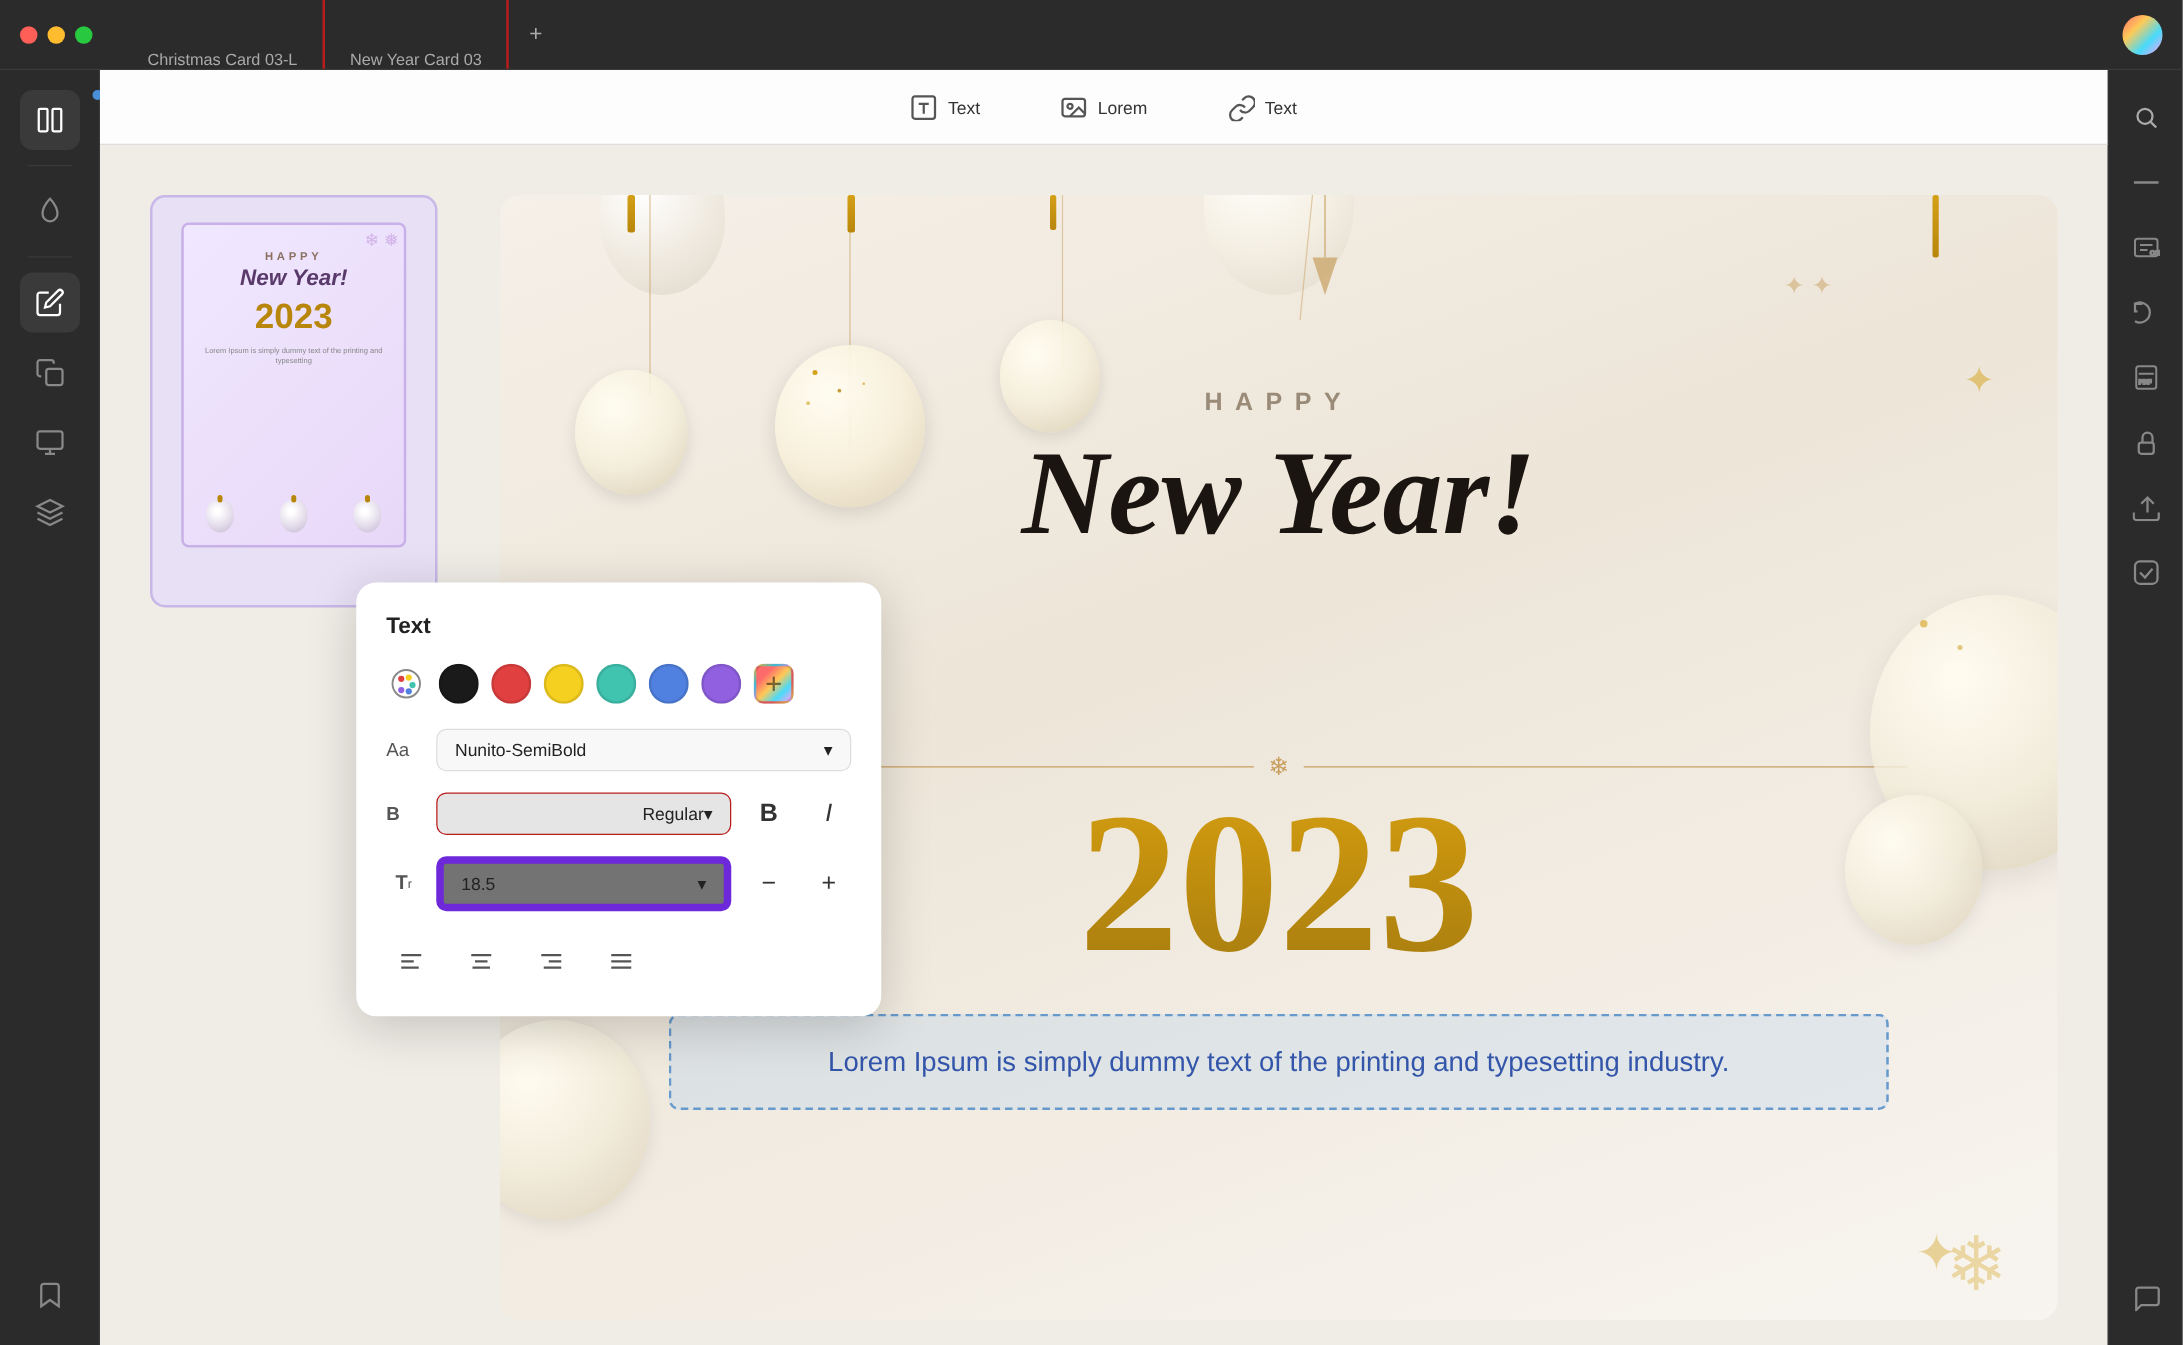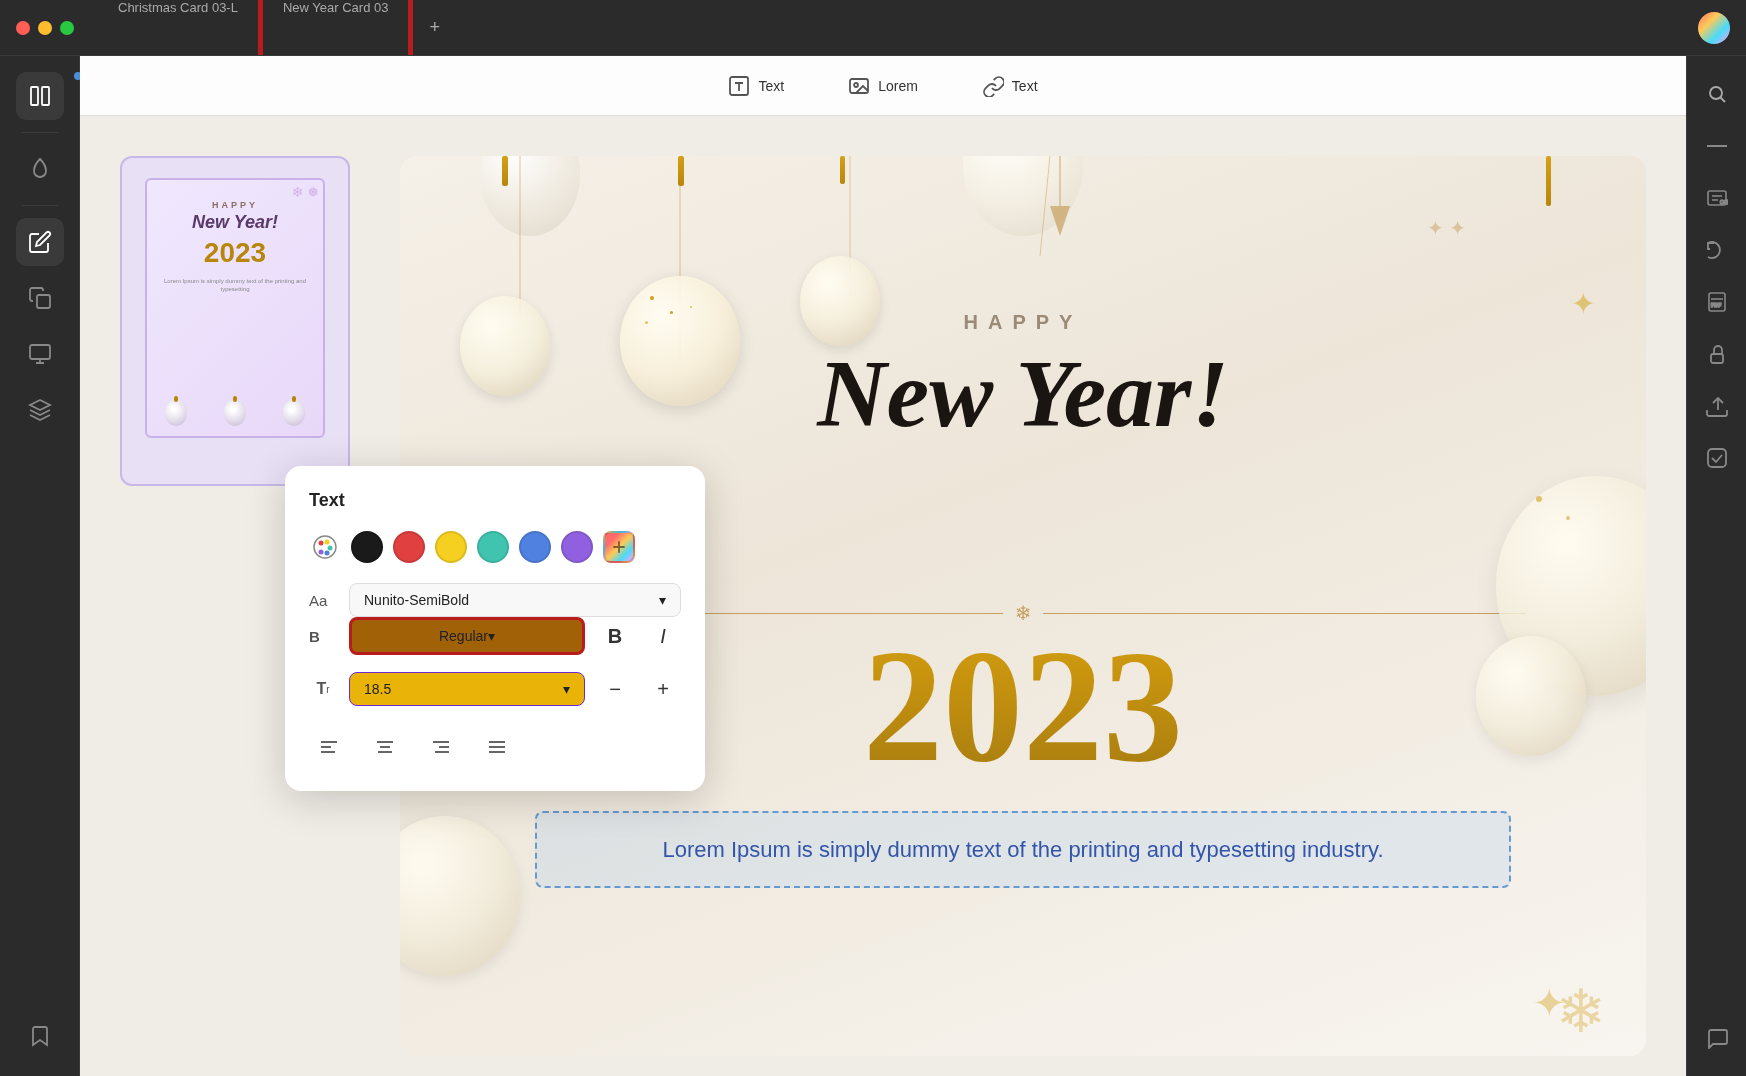--- a/index.html
+++ b/index.html
@@ -36,26 +36,26 @@
     .tl-green { background: #28c840; }
 
     .tabs {
       display: flex;
       align-items: stretch;
       height: 100%;
       flex: 1;
     }
     .tab {
       display: flex;
-      align-items: flex-start;
+      align-items: flex-end;
       padding: 0 20px;
       font-size: 13px;
       color: #aaa;
       cursor: pointer;
-      border-right: 5px solid #b91c1c;
+      border-right: 2px solid #b91c1c;
       gap: 8px;
       white-space: nowrap;
     }
     .tab.active {
       background: #3c3c3c;
       color: #fff;
     }
     .tab-close {
       width: 16px;
       height: 16px;
@@ -465,20 +465,21 @@
       border: 2px solid rgba(0,0,0,0.15);
       display: flex;
       align-items: center;
       justify-content: center;
     }
 
     .font-row {
       display: flex;
       align-items: center;
       gap: 12px;
+      margin-bottom: 16px;
     }
     .font-label {
       font-size: 15px;
       color: #555;
       width: 28px;
     }
     .font-select {
       flex: 1;
       padding: 8px 14px;
       border: 1px solid #ddd;
@@ -494,29 +495,29 @@
 
     .style-row {
       display: flex;
       align-items: center;
       gap: 12px;
       margin-bottom: 16px;
     }
     .style-select {
       flex: 1;
       padding: 8px 14px;
-      border: 3px solid #b91c1c;
+      border: 1px solid #b91c1c;
       border-radius: 8px;
       font-size: 14px;
       color: #222;
-      background: #a16207;
-      cursor: pointer;
-      display: flex;
-      align-items: center;
-      justify-content: center;
+      background: #e5e5e5;
+      cursor: pointer;
+      display: flex;
+      align-items: center;
+      justify-content: flex-end;
     }
     .bold-btn {
       width: 36px;
       height: 36px;
       display: flex;
       align-items: center;
       justify-content: center;
       font-size: 18px;
       font-weight: 900;
       color: #333;
@@ -546,25 +547,25 @@
       width: 28px;
       display: flex;
       align-items: center;
       justify-content: center;
       font-size: 14px;
       color: #555;
     }
     .size-select {
       flex: 1;
       padding: 8px 14px;
-      border: 1px solid #6d28d9;
+      border: 6px solid #6d28d9;
       border-radius: 8px;
       font-size: 14px;
       color: #222;
-      background: #eab308;
+      background: #737373;
       cursor: pointer;
       display: flex;
       align-items: center;
       justify-content: space-between;
     }
     .size-minus, .size-plus {
       width: 36px;
       height: 36px;
       display: flex;
       align-items: center;

